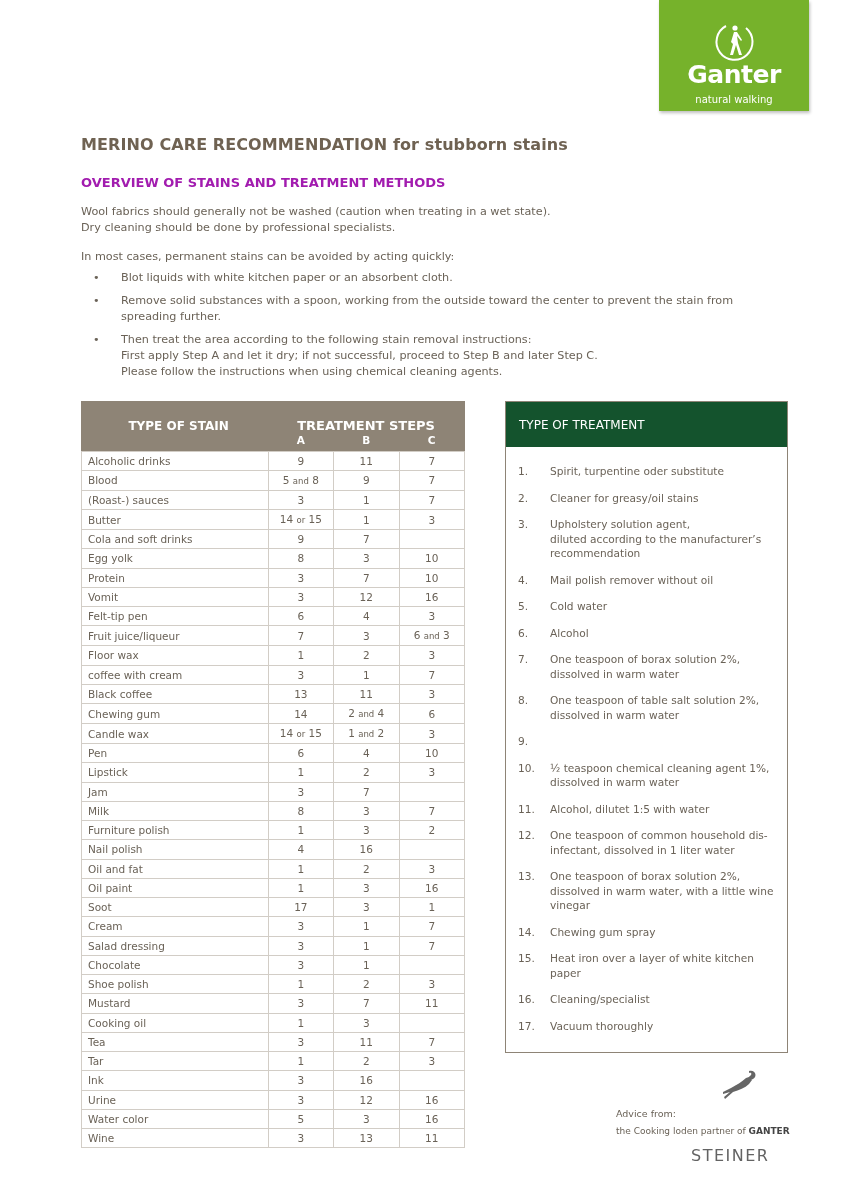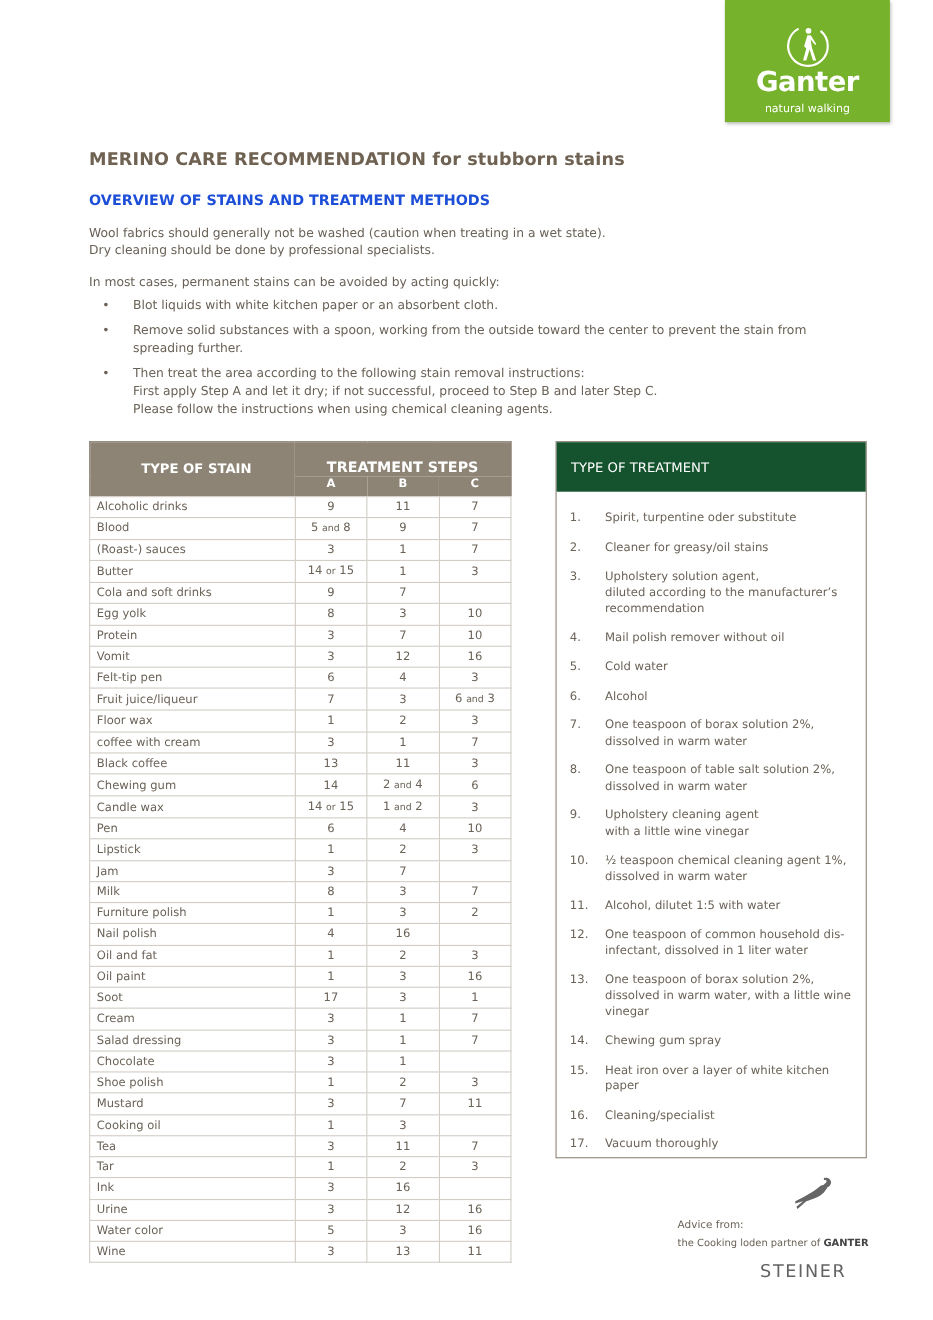--- a/index.html
+++ b/index.html
@@ -5,21 +5,21 @@
   * { box-sizing: border-box; margin: 0; padding: 0; }
   html, body { width: 848px; height: 1200px; background: #ffffff; }
   body { position: relative; font-family: "DejaVu Sans", sans-serif; color: #6f6557; overflow: hidden; }
 
   .logo { position: absolute; left: 659px; top: 0; width: 150px; height: 111px; background: #76b22b; box-shadow: 1px 2px 3px rgba(0,0,0,0.25); color: #fff; text-align: center; }
   .logo svg { position: absolute; left: 53px; top: 22px; }
   .logo .brand { position: absolute; left: 0; right: 0; top: 62px; font-family: "DejaVu Sans", sans-serif; font-weight: bold; font-size: 25px; letter-spacing: -0.5px; line-height: 26px; }
   .logo .tagline { position: absolute; left: 0; right: 0; top: 94px; font-size: 10px; line-height: 12px; }
 
   .title { position: absolute; left: 81px; top: 135px; font-size: 16px; font-weight: bold; color: #6f6252; letter-spacing: 0.1px; white-space: nowrap; }
-  .subtitle { position: absolute; left: 81px; top: 175px; font-size: 13px; font-weight: bold; color: #1d4ed8; white-space: nowrap; }
+  .subtitle { position: absolute; left: 81px; top: 175px; font-size: 13px; font-weight: bold; color: #a21caf; white-space: nowrap; }
   .intro { position: absolute; left: 81px; top: 204px; font-size: 11.2px; line-height: 16px; color: #6a6257; white-space: nowrap; }
   .lead { position: absolute; left: 81px; top: 249px; font-size: 11.2px; line-height: 16px; color: #6a6257; white-space: nowrap; }
   .bullets { position: absolute; left: 93px; top: 270px; width: 690px; list-style: none; font-size: 11.2px; line-height: 16px; color: #6a6257; }
   .bullets li { position: relative; padding-left: 28px; margin-bottom: 7px; }
   .bullets li .dot { position: absolute; left: 0; top: 0; }
   .bullets li .line { display: block; }
 
   table.stains { position: absolute; left: 81px; top: 401px; width: 384px; border-collapse: collapse; font-size: 10.5px; color: #6a6257; border: 1.5px solid #8e8476; }
   table.stains thead th { background: #8e8476; color: #fff; font-weight: bold; }
   table.stains th.h-type { text-align: center; padding-left: 7px; font-size: 12px; width: 187px; vertical-align: middle; }
@@ -375,24 +375,20 @@
       </li>
       <li>
         <span class="num">8.</span>
         <span class="txt">
           <span>One teaspoon of table salt solution 2%,</span>
           <span>dissolved in warm water</span>
         </span>
       </li>
       <li>
         <span class="num">9.</span>
-        <span class="txt">
-          <span>Upholstery cleaning agent</span>
-          <span>with a little wine vinegar</span>
-        </span>
       </li>
       <li>
         <span class="num">10.</span>
         <span class="txt">
           <span>½ teaspoon chemical cleaning agent 1%,</span>
           <span>dissolved in warm water</span>
         </span>
       </li>
       <li>
         <span class="num">11.</span>

